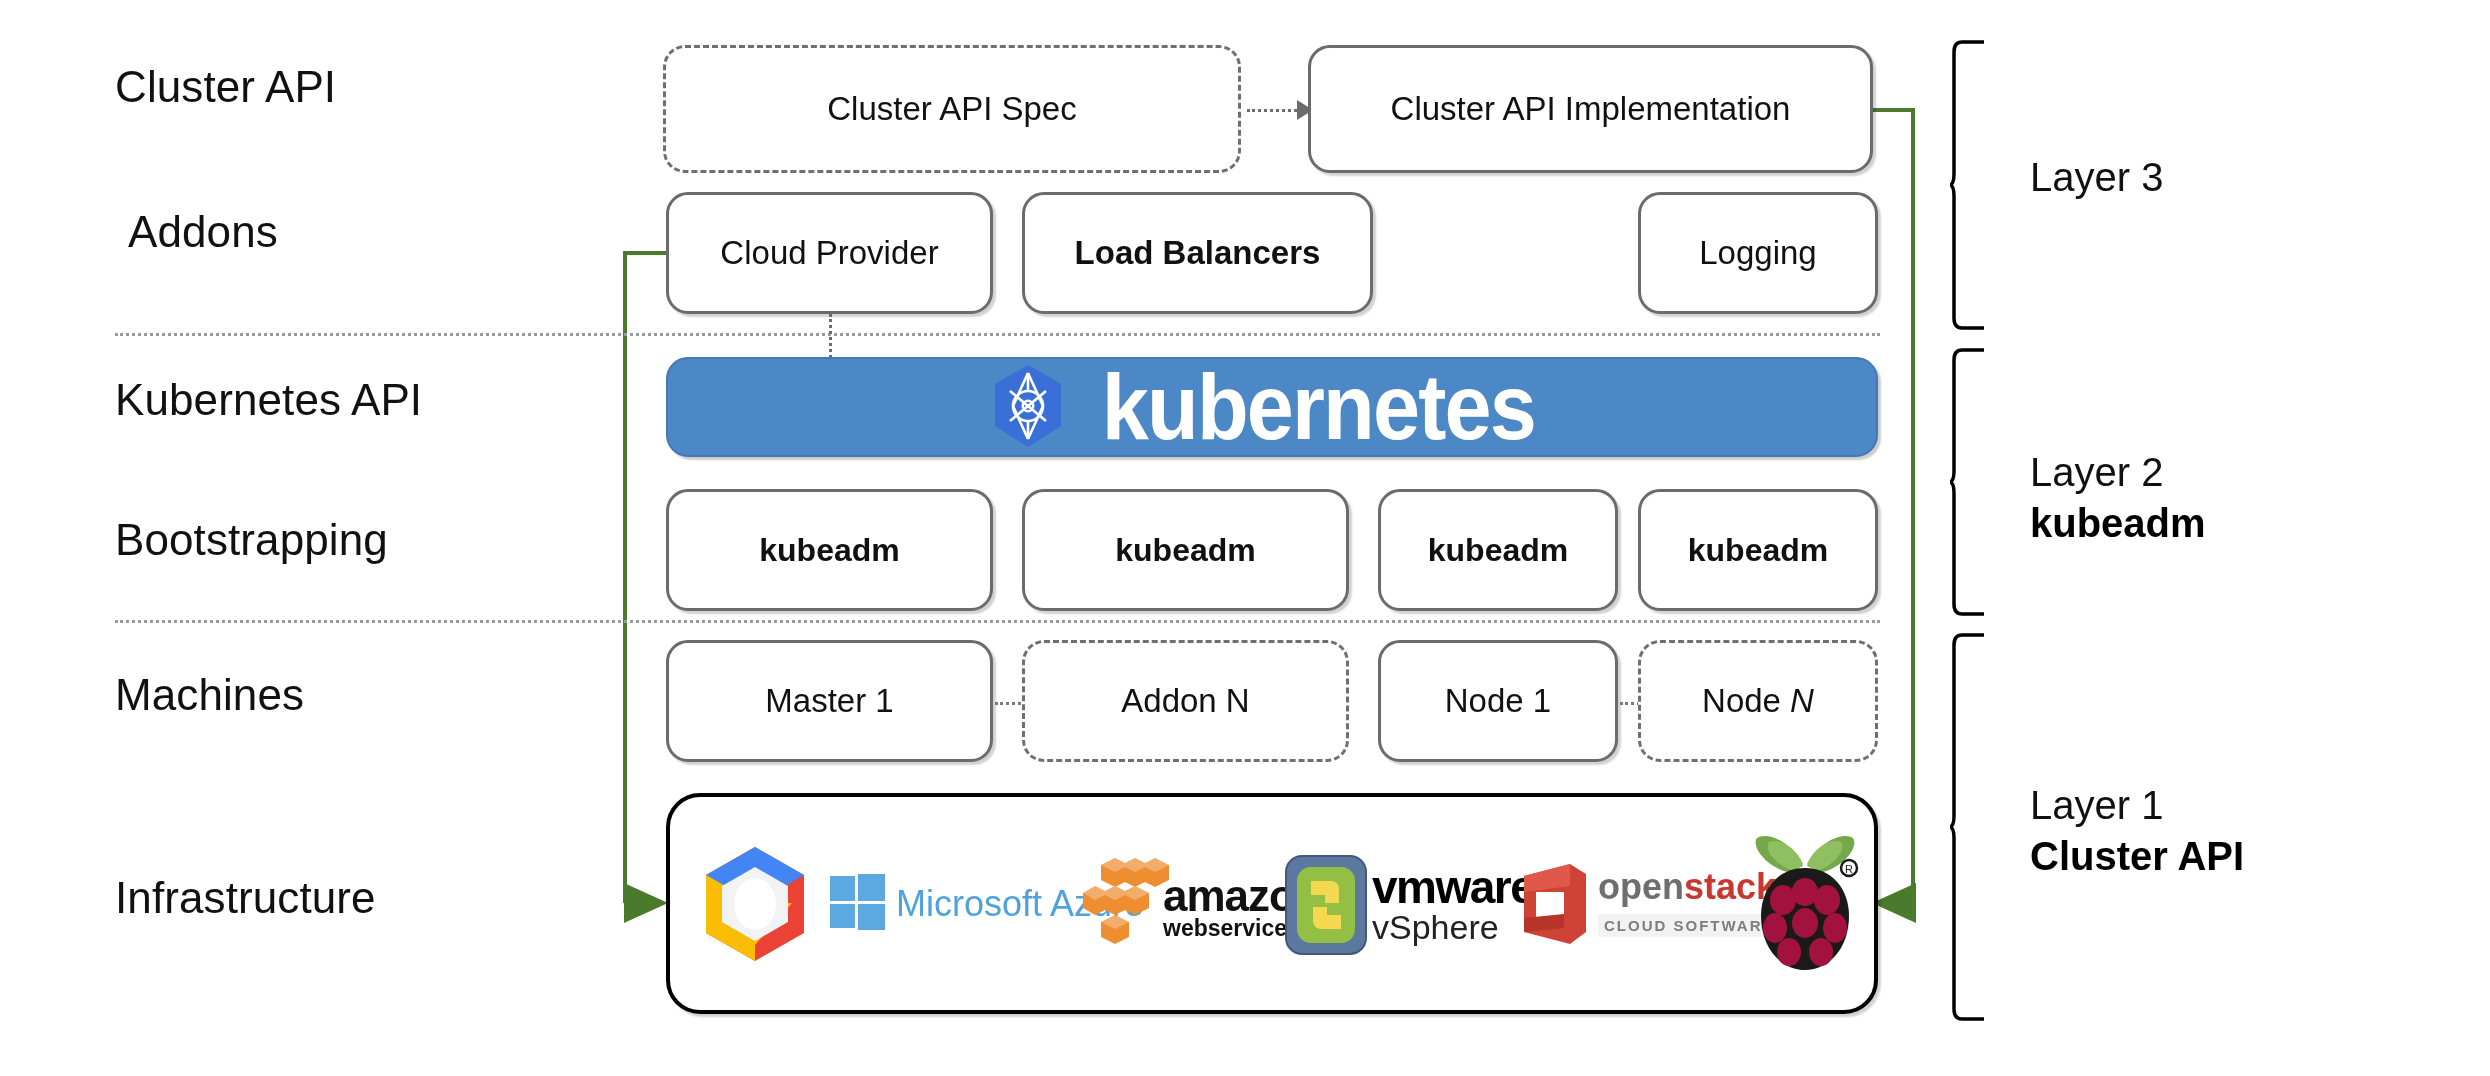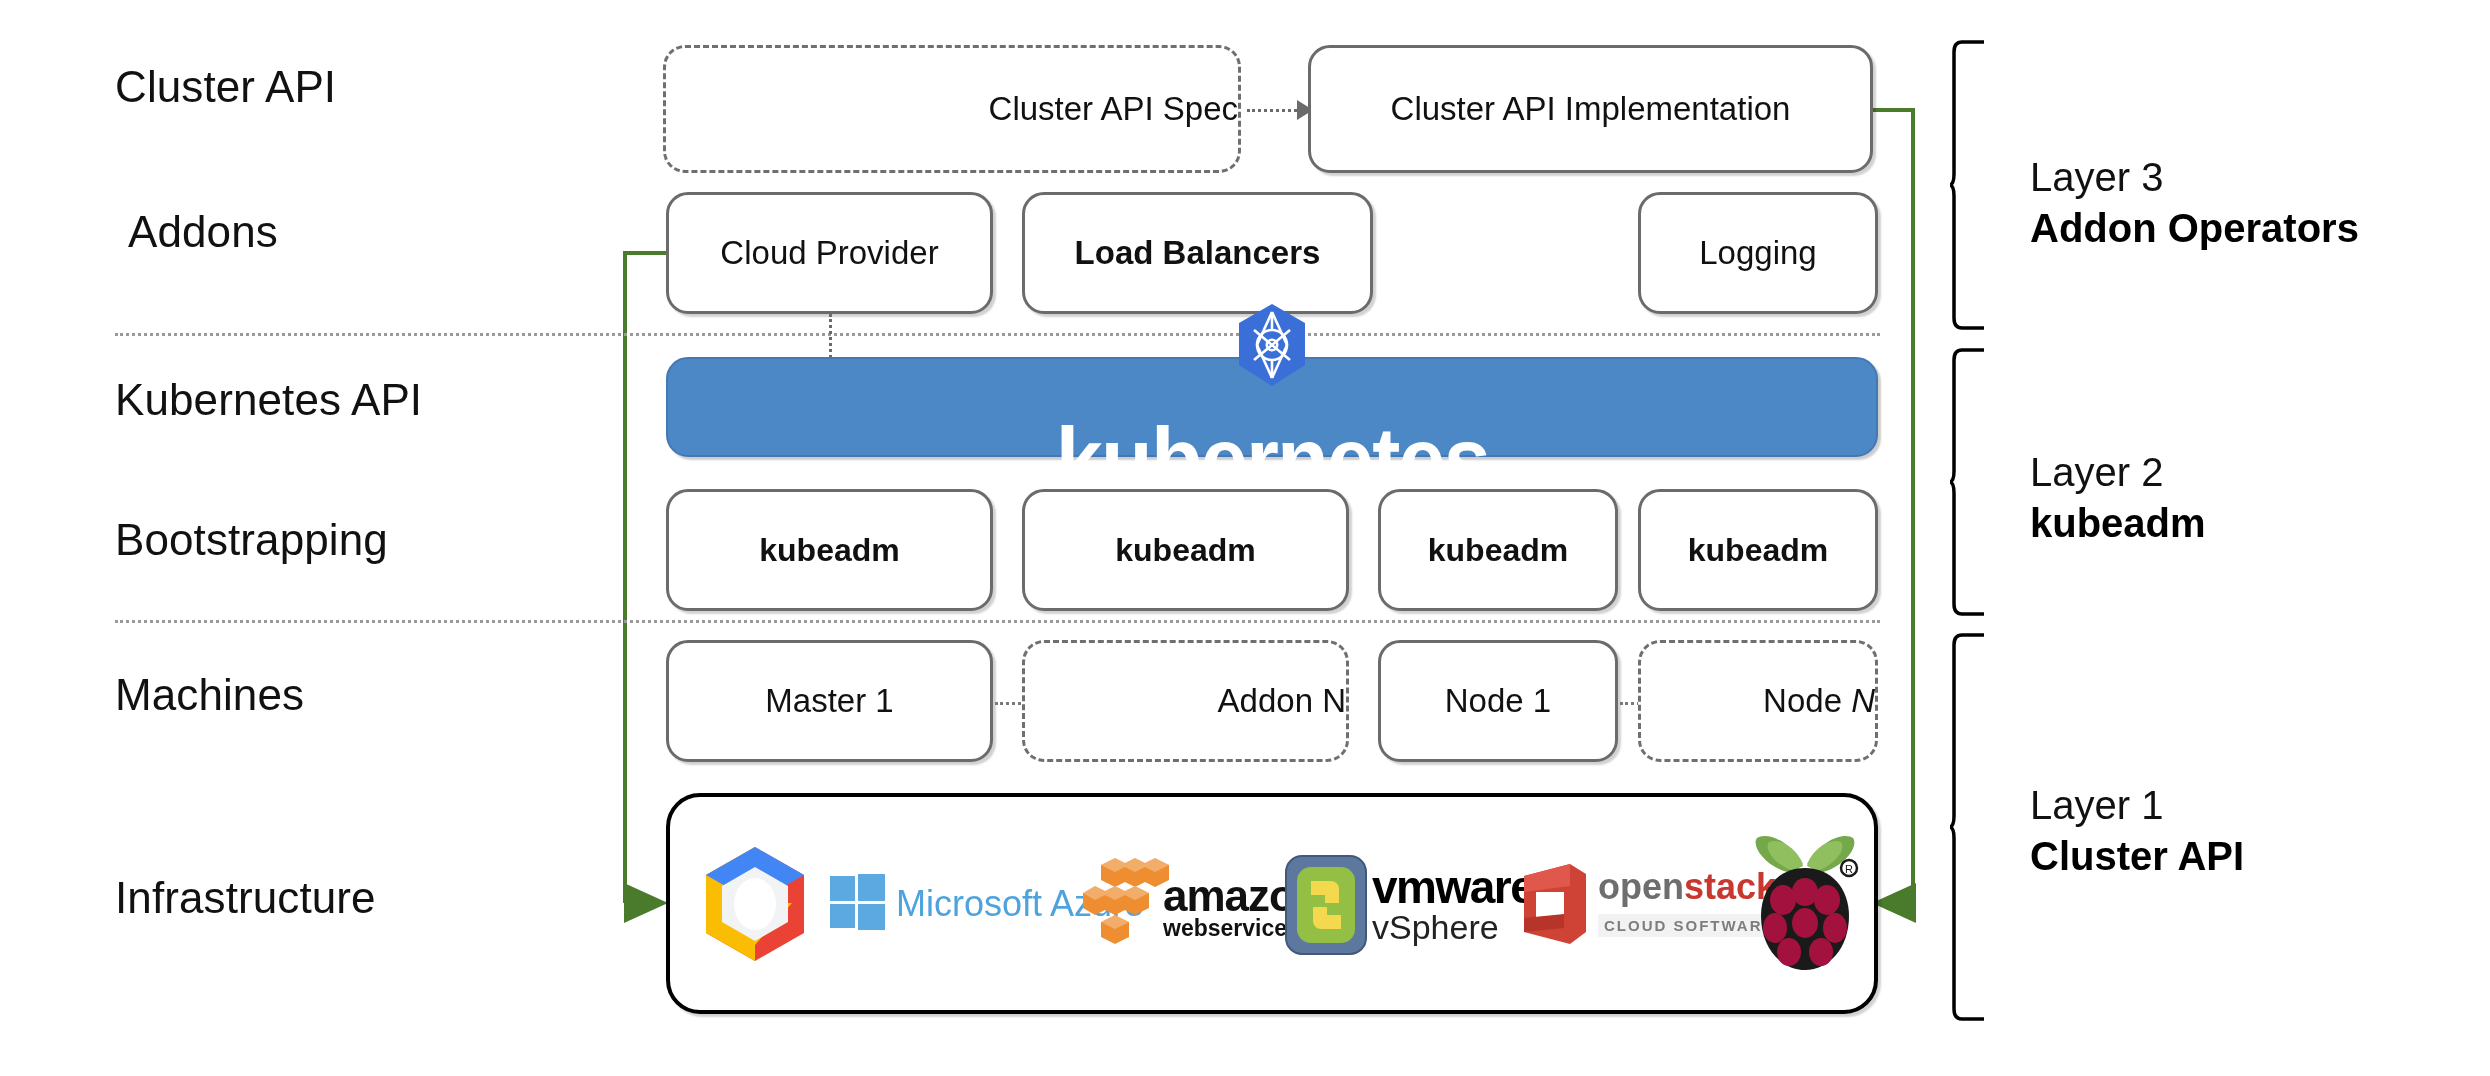--- a/index.html
+++ b/index.html
@@ -43,38 +43,37 @@
     align-items: center;
     justify-content: center;
     font-size: 33px;
     color: #111;
     box-shadow: 3px 3px 2px rgba(0,0,0,0.18);
   }
   .box.dashed {
     border-style: dashed;
     border-color: #6f6f6f;
     box-shadow: none;
-    justify-content: flex-end;
   }
   .box.bold { font-weight: bold; font-size: 32px; }
   .box.thick { border-color: #000; border-width: 4px; border-radius: 34px; }
 
   
   .k8s-bar {
     position: absolute;
     box-sizing: border-box;
     background: #4c87c6;
     border-radius: 22px;
     border: 2px solid #4478b4;
     display: flex;
     align-items: center;
     justify-content: center;
     box-shadow: 3px 3px 2px rgba(0,0,0,0.2);
   }
-  .k8s-inner { display: flex; align-items: center; gap: 18px; flex-direction: column; }
+  .k8s-inner { display: flex; align-items: center; gap: 18px; }
   .k8s-word {
     color: #ffffff;
     font-size: 92px;
     font-weight: 700;
     letter-spacing: -2px;
     font-family: "Liberation Sans", sans-serif;
     transform: scaleX(0.92);
   }
 
   
@@ -370,21 +369,20 @@
       <circle cx="104" cy="40" r="8" fill="none" stroke="#1a1a1a" stroke-width="2.5"></circle>
       <text x="104" y="45" font-size="11" fill="#1a1a1a" text-anchor="middle" font-family="Liberation Sans, sans-serif">R</text>
     </svg>
   </div>
 
   <svg class="brace" style="left:1950px; top:40px;" width="40" height="290">
     <path d="M34,2 L12,2 Q4,2 4,12 L4,134 Q4,144 0,145 Q4,146 4,156 L4,278 Q4,288 12,288 L34,288" stroke="#000" stroke-width="3.5" fill="none"></path>
   </svg>
   <div class="layer-label" style="left:2030px; top:152px;">
     <div class="l1">Layer 3</div>
-    <div class="l2">Addon Operators</div>
   </div>
 
   <svg class="brace" style="left:1950px; top:348px;" width="40" height="268">
     <path d="M34,2 L12,2 Q4,2 4,12 L4,123 Q4,133 0,134 Q4,135 4,145 L4,256 Q4,266 12,266 L34,266" stroke="#000" stroke-width="3.5" fill="none"></path>
   </svg>
   <div class="layer-label" style="left:2030px; top:447px;">
     <div class="l1">Layer 2</div>
     <div class="l2">kubeadm</div>
   </div>
 

